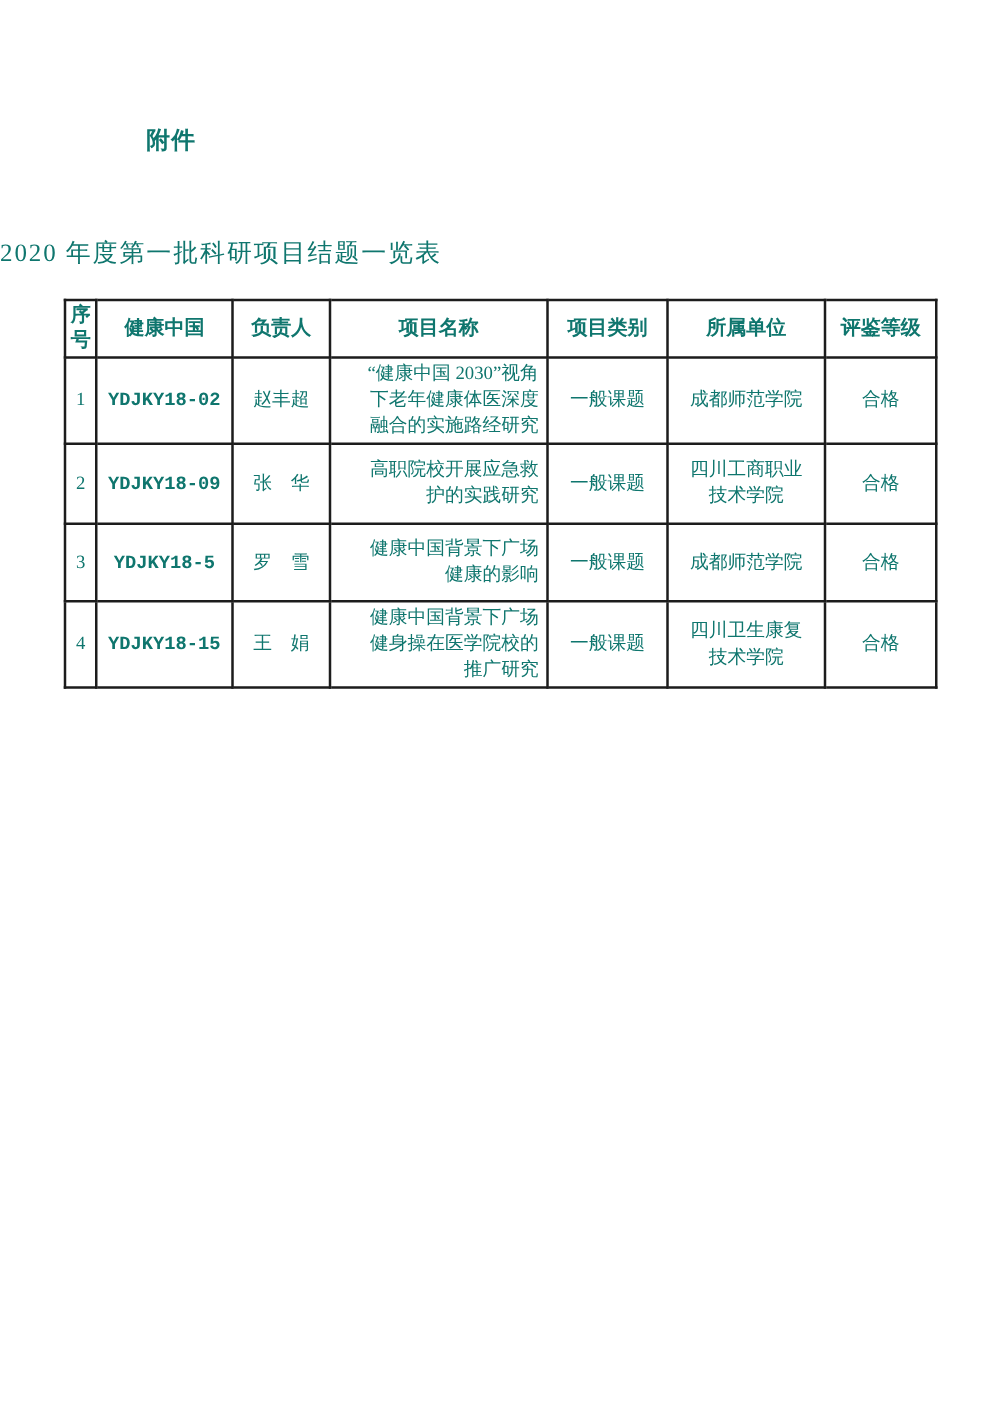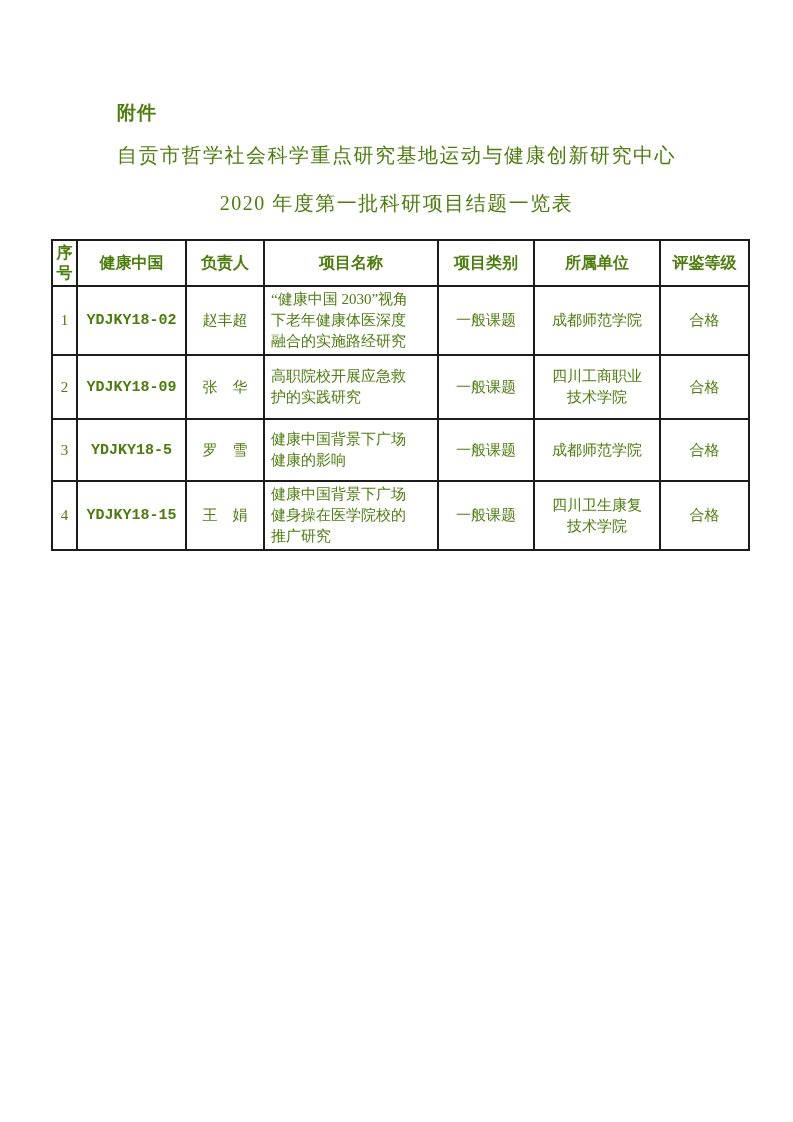--- a/index.html
+++ b/index.html
@@ -2,21 +2,21 @@
 <html><head>
 <meta charset="utf-8">
 <style>
   * { margin: 0; padding: 0; box-sizing: border-box; }
   html, body { background: #ffffff; }
   .page {
     position: relative;
     width: 793px;
     height: 1122px;
     background: #ffffff;
-    color: #4d7c0f;
+    color: #0f766e;
     font-family: "Liberation Serif", "DejaVu Serif", serif;
     overflow: hidden;
   }
   .attachment-label {
     position: absolute;
     left: 117px;
     top: 100px;
     font-family: "Liberation Sans", "DejaVu Sans", sans-serif;
     font-weight: bold;
     font-size: 19px;
@@ -32,21 +32,21 @@
     font-size: 20px;
     line-height: 26px;
     letter-spacing: 1.5px;
     white-space: nowrap;
   }
   .doc-title-2 {
     position: absolute;
     top: 190px;
     left: 0;
     width: 100%;
-    text-align: center;
+    text-align: left;
     font-size: 20px;
     line-height: 26px;
     letter-spacing: 1.5px;
     white-space: nowrap;
   }
   table.projects {
     position: absolute;
     left: 51px;
     top: 239px;
     width: 697px;
@@ -68,32 +68,31 @@
     font-size: 16px;
     line-height: 20px;
   }
   .projects tr.hdr   { height: 45px; }
   .projects tr.r1    { height: 63px; }
   .projects tr.r2    { height: 64px; }
   .projects tr.r3    { height: 62px; }
   .projects tr.r4    { height: 62px; }
   .projects td.cell-code { font-weight: bold; font-family: Liberation Mono, monospace; }
   .projects td.cell-name {
-    text-align: left;
+    text-align: right;
     padding: 2px 6px;
   }
 </style>
 </head>
 <body>
 
 <div class="page">
 
   <div class="attachment-label">附件</div>
 
-  <div class="doc-title-1">自贡市哲学社会科学重点研究基地运动与健康创新研究中心</div>
 
   <div class="doc-title-2">2020 年度第一批科研项目结题一览表</div>
 
   <table class="projects">
     <colgroup>
       <col style="width:25px">
       <col style="width:109px">
       <col style="width:78px">
       <col style="width:174px">
       <col style="width:96px">

